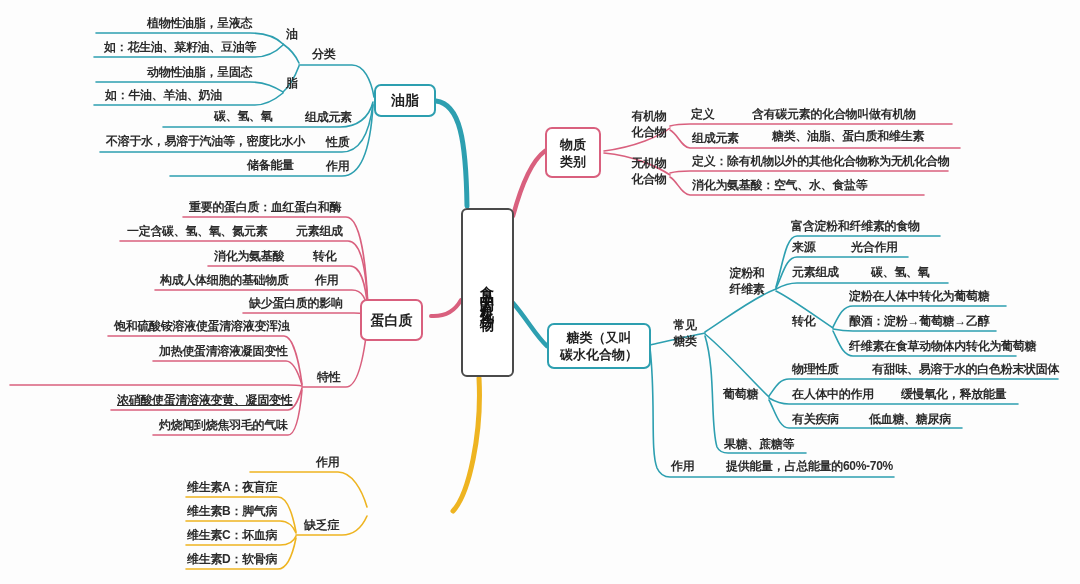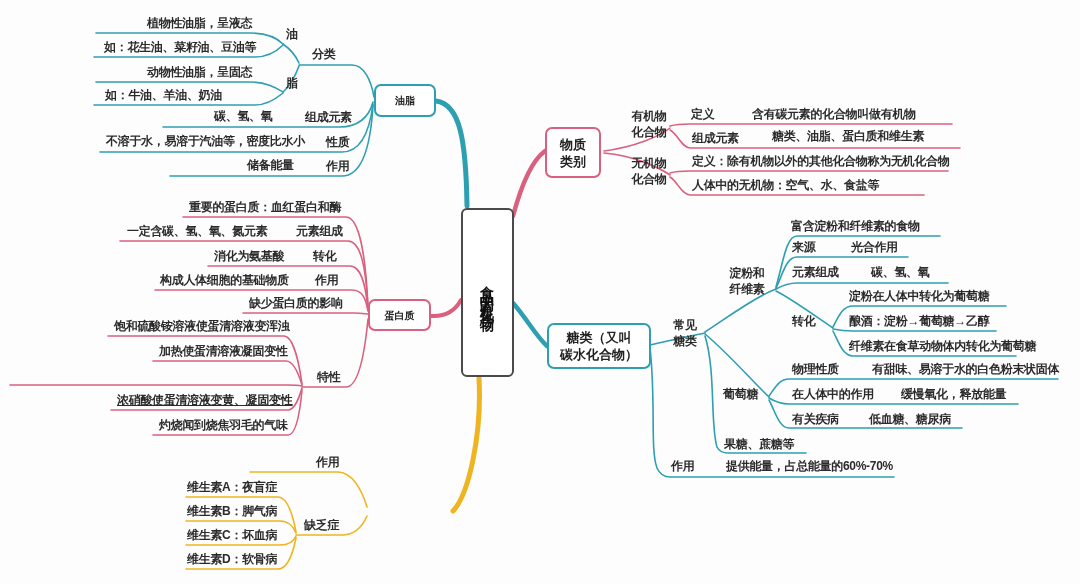--- a/index.html
+++ b/index.html
@@ -3,21 +3,21 @@
 <meta charset="utf-8">
 <style>
   html,body{margin:0;padding:0;background:#fff;}
   #canvas{position:relative;width:1080px;height:584px;background:#fdfdfd;overflow:hidden;
           font-family:"Liberation Sans",sans-serif;}
   svg.lines{position:absolute;left:0;top:0;z-index:1;}
   .t{position:absolute;z-index:3;white-space:nowrap;font-weight:700;font-size:12px;line-height:14px;
      color:#2b2b2b;letter-spacing:-0.3px;}
   .ml{white-space:pre-line;text-align:center;line-height:16px;}
   .node{position:absolute;z-index:4;background:#fff;border:2px solid #2d9fb0;border-radius:7px;
-        display:flex;align-items:center;justify-content:center;font-weight:700;font-size:10px;
+        display:flex;align-items:center;justify-content:center;font-weight:700;font-size:14px;
         line-height:17px;color:#222;box-sizing:border-box;}
   .node.pink{border-color:#d9607e;}
   .node.yellow{border-color:#eeb421;}
   .node.small{font-size:13px;}
   #central{position:absolute;z-index:4;left:461px;top:208px;width:53px;height:169px;background:#fff;
            border:2px solid #4a4a4a;border-radius:6px;display:flex;align-items:center;justify-content:center;
            font-weight:700;font-size:14px;color:#111;writing-mode:vertical-rl;text-orientation:upright;
            letter-spacing:4px;box-sizing:border-box;}
 </style>
 </head>
@@ -109,21 +109,21 @@
   <div class="t" style="left:105px;top:88px;">如：牛油、羊油、奶油</div>
   <div class="t" style="left:286px;top:76px;">脂</div>
   <div class="t" style="left:312px;top:47px;">分类</div>
   <div class="t" style="left:214px;top:109px;">碳、氢、氧</div>
   <div class="t" style="left:305px;top:110px;">组成元素</div>
   <div class="t" style="left:106px;top:134px;">不溶于水，易溶于汽油等，密度比水小</div>
   <div class="t" style="left:326px;top:135px;">性质</div>
   <div class="t" style="left:247px;top:158px;">储备能量</div>
   <div class="t" style="left:326px;top:159px;">作用</div>
 
-  <div class="node pink" style="left:368px;top:299px;width:63px;height:32px;">蛋白质</div>
+  <div class="node pink" style="left:360px;top:299px;width:63px;height:42px;">蛋白质</div>
   <div class="t" style="left:189px;top:200px;">重要的蛋白质：血红蛋白和酶</div>
   <div class="t" style="left:127px;top:224px;">一定含碳、氢、氧、氮元素</div>
   <div class="t" style="left:296px;top:224px;">元素组成</div>
   <div class="t" style="left:214px;top:249px;">消化为氨基酸</div>
   <div class="t" style="left:313px;top:249px;">转化</div>
   <div class="t" style="left:160px;top:273px;">构成人体细胞的基础物质</div>
   <div class="t" style="left:315px;top:273px;">作用</div>
   <div class="t" style="left:249px;top:296px;">缺少蛋白质的影响</div>
   <div class="t" style="left:114px;top:319px;">饱和硫酸铵溶液使蛋清溶液变浑浊</div>
   <div class="t" style="left:159px;top:344px;">加热使蛋清溶液凝固变性</div>
@@ -142,21 +142,21 @@
 类别</div>
   <div class="t ml" style="left:626px;top:108px;width:46px;">有机物
 化合物</div>
   <div class="t" style="left:691px;top:107px;">定义</div>
   <div class="t" style="left:752px;top:107px;">含有碳元素的化合物叫做有机物</div>
   <div class="t" style="left:692px;top:131px;">组成元素</div>
   <div class="t" style="left:772px;top:129px;">糖类、油脂、蛋白质和维生素</div>
   <div class="t ml" style="left:626px;top:155px;width:46px;">无机物
 化合物</div>
   <div class="t" style="left:692px;top:154px;">定义：除有机物以外的其他化合物称为无机化合物</div>
-  <div class="t" style="left:692px;top:178px;">人体中的无机物：空气、水、食盐等</div>
+  <div class="t" style="left:692px;top:178px;">消化为氨基酸：空气、水、食盐等</div>
 
   <div class="node small ml" style="left:547px;top:323px;width:104px;height:46px;">糖类（又叫
 碳水化合物）</div>
   <div class="t ml" style="left:666px;top:317px;width:38px;">常见
 糖类</div>
   <div class="t ml" style="left:722px;top:265px;width:50px;">淀粉和
 纤维素</div>
   <div class="t" style="left:791px;top:219px;">富含淀粉和纤维素的食物</div>
   <div class="t" style="left:792px;top:240px;">来源</div>
   <div class="t" style="left:851px;top:240px;">光合作用</div>

